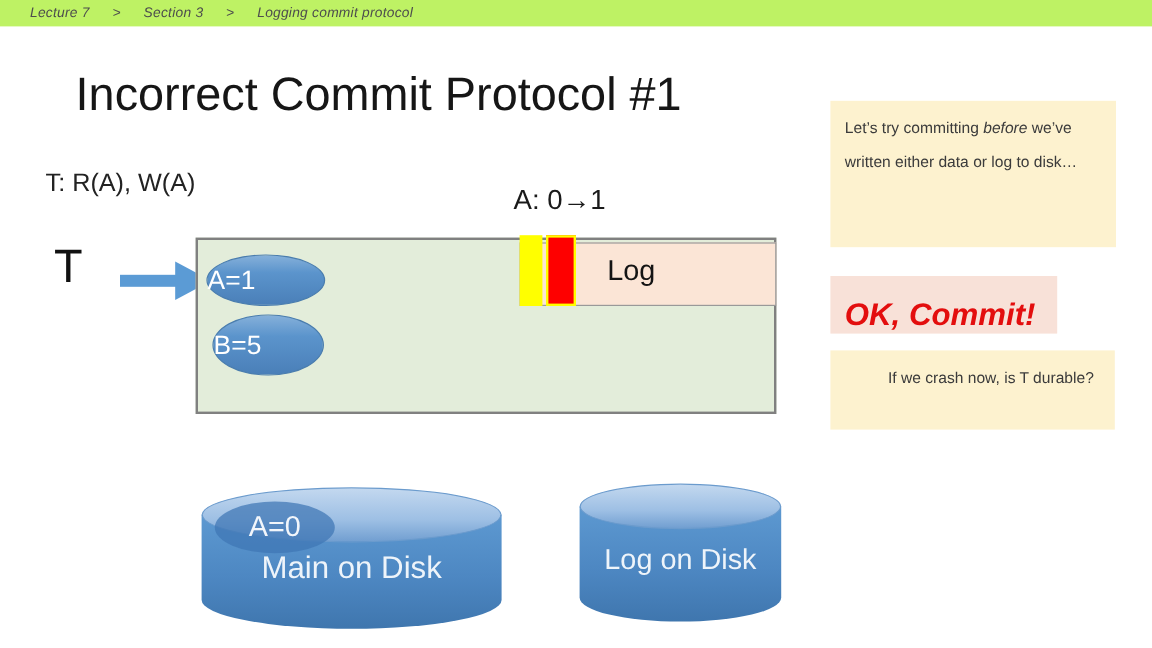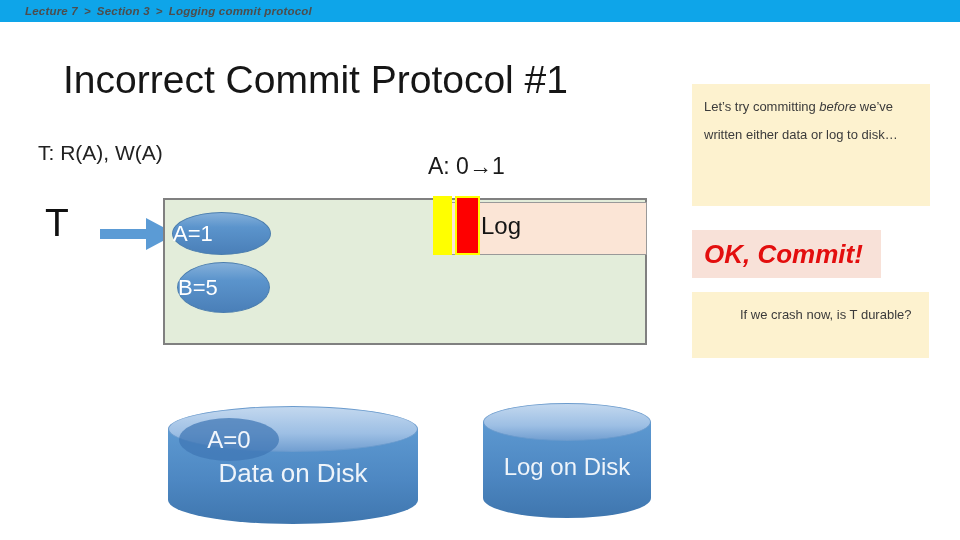--- a/index.html
+++ b/index.html
@@ -3,22 +3,22 @@
 <meta charset="utf-8">
 <style>
   * { margin: 0; padding: 0; box-sizing: border-box; }
   html,body { width: 960px; height: 540px; background: #fff; }
   body { font-family: "Liberation Sans", sans-serif; position: relative; overflow: hidden; }
   .slide { position: absolute; left: 0; top: 0; width: 960px; height: 540px; background: #ffffff; }
 
   
   .topbar {
     position: absolute; left: 0; top: 0; width: 960px; height: 22px;
-    background: #0ea5e9; display: flex; align-items: center; gap: 6px;
-    padding-left: 25px; font-size: 11.5px; font-weight: bold; font-style: italic;
+    background: #bef264; display: flex; align-items: center; gap: 19px;
+    padding-left: 25px; font-size: 11.5px; font-weight: normal; font-style: italic;
     color: #4d4d4d; letter-spacing: .2px;
   }
 
   .title {
     position: absolute; left: 63px; top: 58px; font-size: 39px; color: #161616;
     letter-spacing: 0px; white-space: nowrap;
   }
   .txn {
     position: absolute; left: 38px; top: 141px; font-size: 21px; color: #222222; white-space: nowrap;
   }
@@ -36,21 +36,21 @@
     background: #e3edda; border: 2px solid #808080;
   }
   .memory-label {
     position: absolute; left: 285px; top: 255px; font-size: 34px; color: #0d0d0d; white-space: nowrap;
   }
   .log-box {
     position: absolute; left: 433px; top: 202px; width: 214px; height: 53px;
     background: #fbe5d6; border: 1px solid #999999;
   }
   .log-label {
-    position: absolute; left: 481px; top: 212px; font-size: 24px; color: #141414;
+    position: absolute; left: 506px; top: 212px; font-size: 24px; color: #141414;
   }
   .stripe-yellow {
     position: absolute; left: 433px; top: 196px; width: 19px; height: 59px; background: #ffff00;
   }
   .stripe-red {
     position: absolute; left: 455px; top: 196px; width: 25px; height: 59px;
     background: #fe0000; border: 2px solid #ffff00;
   }
 
   .mem-cell {
@@ -98,21 +98,21 @@
     position: absolute; background: #fdf2cf; color: #3b3b3b;
     font-size: 13px; line-height: 28px; padding: 9px 10px 8px 12px;
   }
   .note1 { left: 692px; top: 84px; width: 238px; height: 122px; }
   .note2 { left: 692px; top: 292px; width: 237px; height: 66px; padding-left: 48px; }
   .alert {
     position: absolute; background: #f8e1d8; color: #e30e0e;
     font-weight: bold; font-style: italic;
     display: flex; align-items: center; white-space: nowrap;
   }
-  .alert-commit { left: 692px; top: 230px; width: 189px; height: 48px; font-size: 26px; padding-left: 12px; }
+  .alert-commit { left: 692px; top: 230px; width: 189px; height: 48px; font-size: 26px; padding-left: 12px; align-items: flex-end; }
   .alert-lost  { left: 692px; top: 401px; width: 232px; height: 45px; font-size: 27px; padding-left: 12px; }
   .italic { font-style: italic; }
 </style>
 </head>
 <body>
 
 <div class="slide">
 
   <div class="topbar">
     <span>Lecture 7</span>
@@ -147,21 +147,21 @@
   <div class="mem-cell cell-b">
     <span>B=5</span>
   </div>
 
   <div class="cyl cyl-data">
     <div class="cyl-body"></div>
     <div class="cyl-top"></div>
     <div class="disk-cell">
       <span>A=0</span>
     </div>
-    <div class="disk-label">Data on Disk</div>
+    <div class="disk-label">Main on Disk</div>
   </div>
 
   <div class="cyl cyl-log">
     <div class="cyl-body"></div>
     <div class="cyl-top"></div>
     <div class="disk-label">Log on Disk</div>
   </div>
 
   <div class="note note1"><span>Let’s try committing </span><span class="italic">before</span><span> we’ve written either data or log to disk…</span></div>
 

